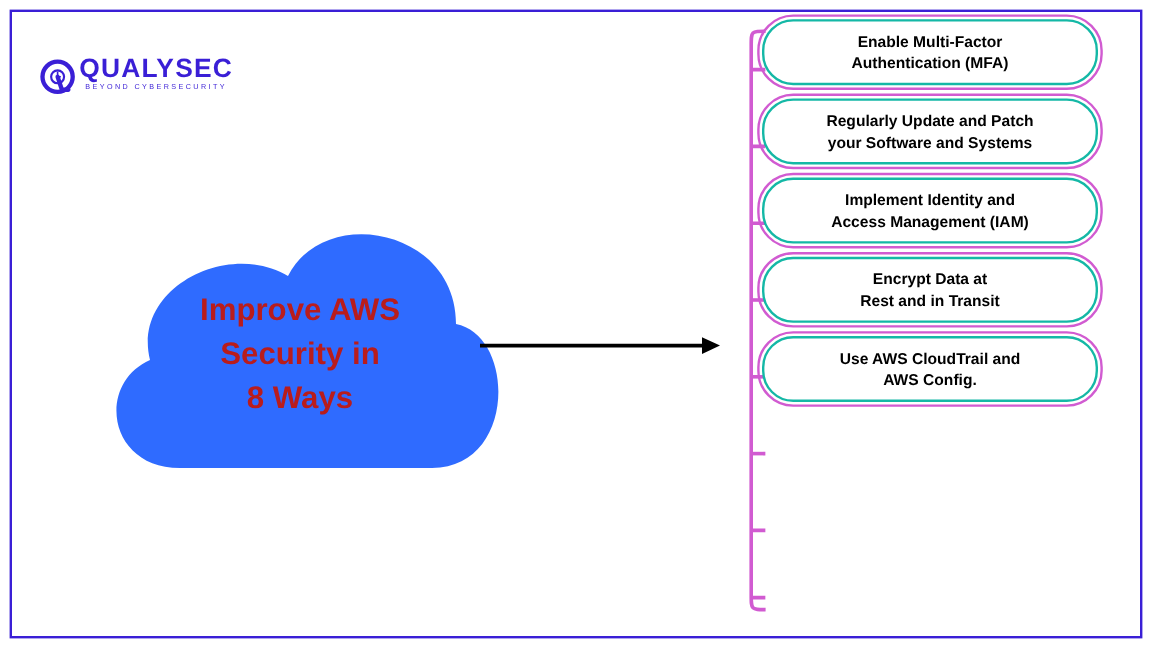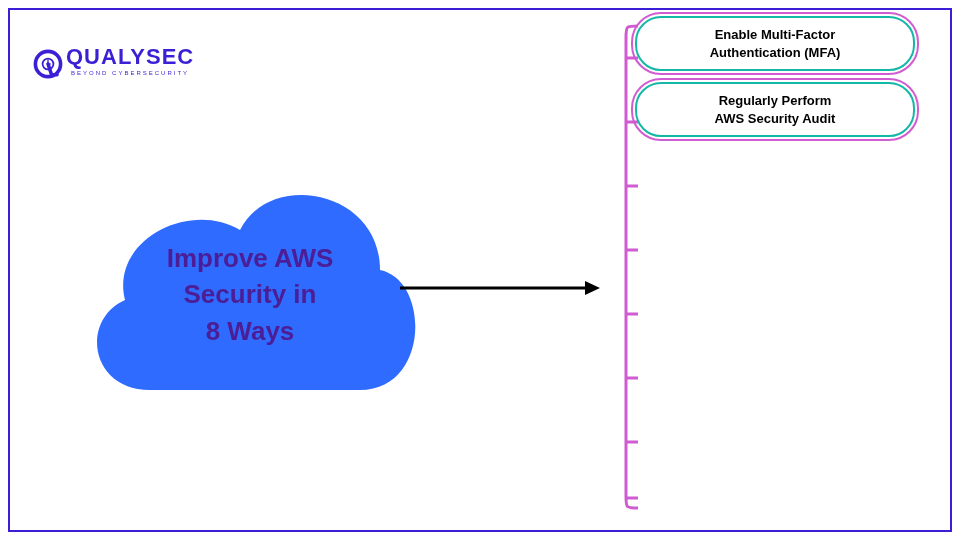--- a/index.html
+++ b/index.html
@@ -46,21 +46,21 @@
     position: absolute;
     left: 80px; top: 160px;
     width: 340px; height: 260px;
   }
   .cloud svg { width: 100%; height: 100%; }
   .cloud-label {
     position: absolute;
     left: 0; top: 80px;
     width: 100%;
     text-align: center;
-    color: #4c1d95;
+    color: #b91c1c;
     font-size: 26px;
     font-weight: 600;
     line-height: 1.4;
   }
 
   .arrow {
     position: absolute;
     left: 400px;
     top: 278px;
     width: 200px;
@@ -143,14 +143,17 @@
   <line x1="18" y1="168" x2="6" y2="168" stroke="#d15bd1" stroke-width="3"></line>
   <line x1="18" y1="232" x2="6" y2="232" stroke="#d15bd1" stroke-width="3"></line>
   <line x1="18" y1="296" x2="6" y2="296" stroke="#d15bd1" stroke-width="3"></line>
   <line x1="18" y1="360" x2="6" y2="360" stroke="#d15bd1" stroke-width="3"></line>
   <line x1="18" y1="424" x2="6" y2="424" stroke="#d15bd1" stroke-width="3"></line>
   <line x1="18" y1="480" x2="6" y2="480" stroke="#d15bd1" stroke-width="3"></line>
 </svg>
 
 <div class="list">
   <div class="pill">Enable Multi-Factor<br>Authentication (MFA)</div>
-  <div class="pill">Regularly Perform<br>AWS Security Audit</div>
+  <div class="pill">Regularly Update and Patch<br>your Software and Systems</div>
+  <div class="pill">Implement Identity and<br>Access Management (IAM)</div>
+  <div class="pill">Encrypt Data at<br>Rest and in Transit</div>
+  <div class="pill">Use AWS CloudTrail and<br>AWS Config.</div>
 </div>
 
 </body></html>

